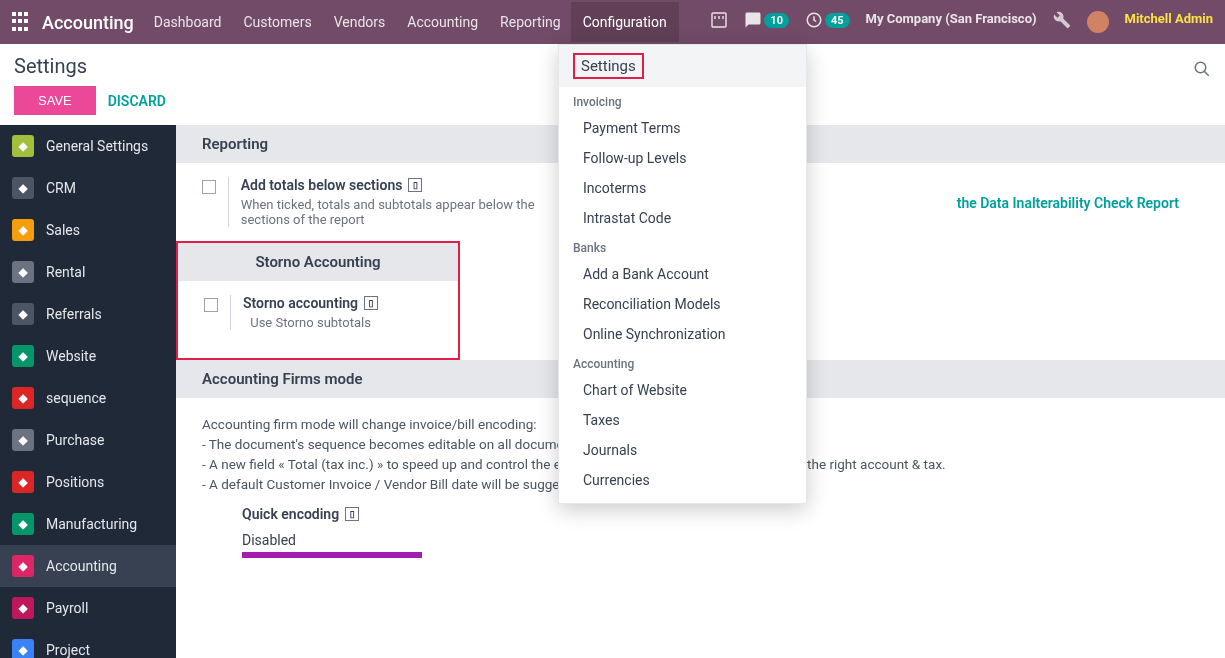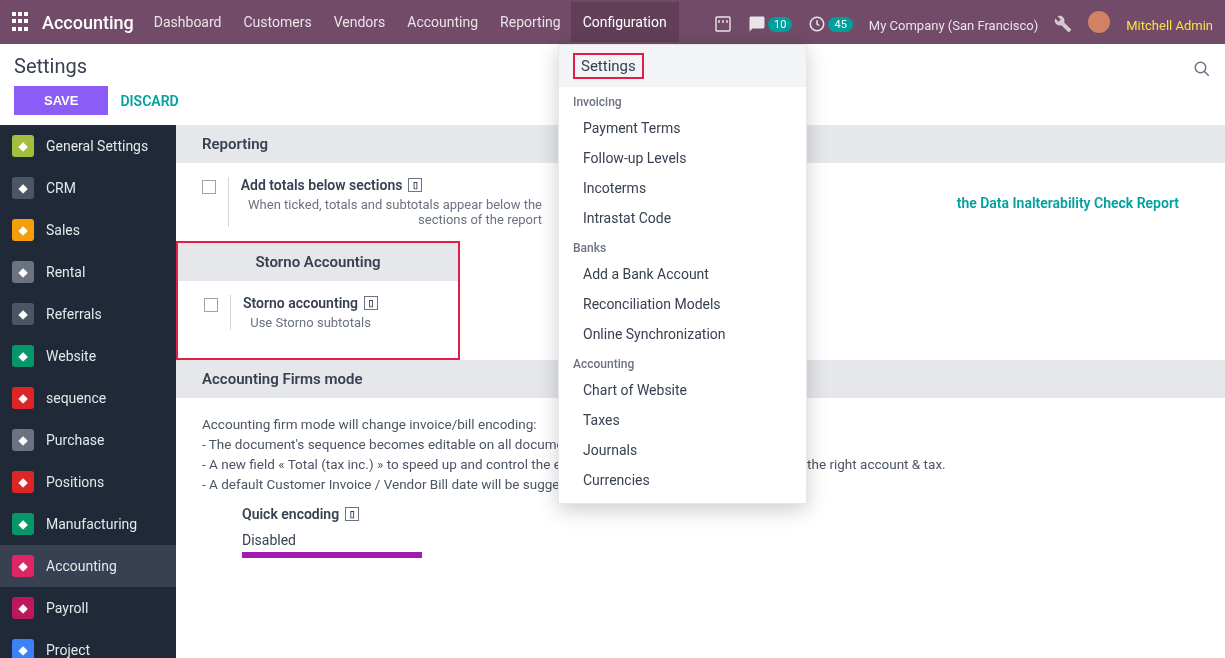--- a/index.html
+++ b/index.html
@@ -6,33 +6,33 @@
 body { font-family: -apple-system, BlinkMacSystemFont, "Segoe UI", Roboto, sans-serif; font-size: 14px; color: #374151; background: #fff; overflow: hidden; width: 1225px; height: 658px; position: relative; }
 
 
 .topnav { background: #714b67; height: 44px; display: flex; align-items: center; color: #fff; padding: 0 12px; }
 .apps-icon { width: 20px; height: 20px; margin-right: 10px; display: flex; flex-wrap: wrap; gap: 2px; }
 .apps-icon span { width: 4px; height: 4px; background: #fff; }
 .brand { font-size: 18px; font-weight: 500; margin-right: 20px; }
 .nav-items { display: flex; gap: 22px; }
 .nav-item { color: rgba(255,255,255,0.85); cursor: pointer; font-size: 14px; padding: 12px 0; }
 .nav-item.active { color: #fff; background: rgba(0,0,0,0.15); padding: 12px 12px; margin: 0 -12px; }
-.nav-right { margin-left: auto; display: flex; align-items: flex-end; gap: 16px; }
+.nav-right { margin-left: auto; display: flex; align-items: flex-start; gap: 16px; font-weight: bold; }
 .badge-wrap { position: relative; display: flex; align-items: center; }
 .badge { background: #00a09d; color: #fff; font-size: 11px; padding: 1px 6px; border-radius: 8px; margin-left: 2px; }
 .company-name { color: rgba(255,255,255,0.85); font-size: 13px; }
 .avatar { width: 22px; height: 22px; border-radius: 50%; background: #d18264; display: inline-block; }
 .user-name { color: #fde047; font-size: 13px; }
 .topicon { width: 18px; height: 18px; display: flex; align-items: center; justify-content: center; color: rgba(255,255,255,0.85); }
 
 
 .page-header { padding: 10px 14px 8px; }
 .page-title { font-size: 20px; font-weight: 400; color: #374151; }
 .header-actions { padding: 0 14px 10px; display: flex; gap: 12px; align-items: center; }
-.btn-save { background: #8b5cf6; color: #fff; border: none; padding: 7px 30px; font-weight: 700; font-size: 13px; cursor: pointer; }
+.btn-save { background: #ec4899; color: #fff; border: none; padding: 7px 24px; font-weight: 400; font-size: 13px; cursor: pointer; }
 .btn-discard { color: #00a09d; font-weight: 600; font-size: 14px; cursor: pointer; }
 .search-icon-top { position: absolute; right: 14px; top: 60px; cursor: pointer; color: #6b7280; }
 
 
 .layout { display: flex; height: calc(658px - 44px - 74px); }
 .sidebar { width: 176px; background: #1f2937; color: #e5e7eb; overflow-y: auto; }
 .sidebar-item { display: flex; align-items: center; padding: 10px 12px; cursor: pointer; gap: 12px; font-size: 14px; }
 .sidebar-item.active { background: #374151; }
 .side-icon { width: 22px; height: 22px; border-radius: 3px; display: flex; align-items: center; justify-content: center; font-size: 12px; color: #fff; flex-shrink: 0; }
 
@@ -186,21 +186,21 @@
       <div class="sidebar-item">
         <span class="side-icon" style="background: rgb(59, 130, 246);">◆</span>
         <span>Project</span>
       </div>
     </div>
 
   <div class="main">
 
     <div class="section-header">Reporting</div>
     <div class="section-body">
-      <div style="display:flex; gap:28px; align-items:flex-start;text-align:right;">
+      <div style="display:flex; gap:28px; align-items:flex-start;">
         <div class="setting-row" style="max-width:340px;">
           <div class="checkbox"></div>
           <div class="divider"></div>
           <div>
             <div class="setting-label">
               <span>Add totals below sections</span>
               <span class="bldg-icon">▯</span>
             </div>
             <div class="setting-desc">When ticked, totals and subtotals appear below the sections of the report</div>
           </div>

